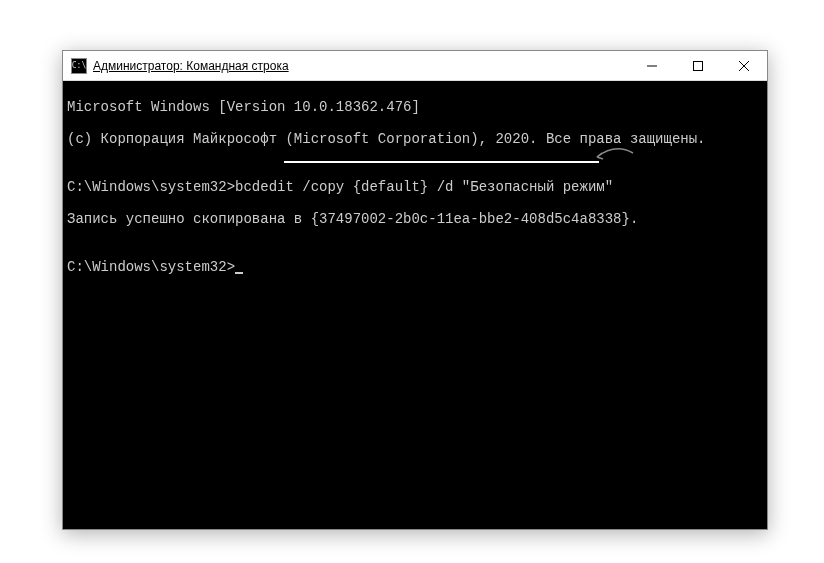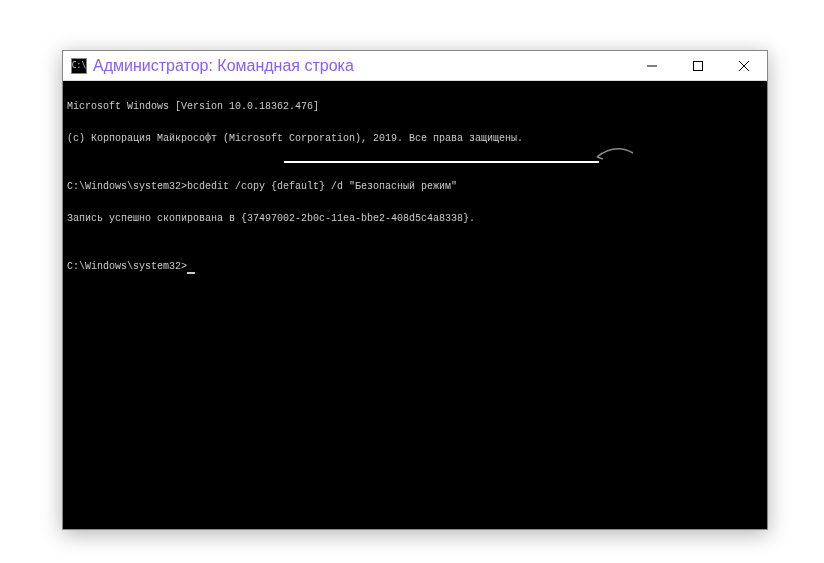--- a/index.html
+++ b/index.html
@@ -45,23 +45,24 @@
       justify-content: center;
       margin-right: 6px;
     }
     .app-icon-inner {
       color: #ccc;
       font-size: 8px;
       font-family: monospace;
       line-height: 1;
     }
     .title-text {
-      font-size: 16px;
-      color: #8b5cf6;
+      font-size: 12px;
+      color: #000000;
       flex: 1;
+      text-decoration: underline;
     }
     .window-controls {
       display: flex;
       height: 100%;
     }
     .win-btn {
       width: 46px;
       height: 100%;
       display: flex;
       align-items: center;
@@ -72,21 +73,21 @@
     }
     .win-btn svg {
       width: 10px;
       height: 10px;
     }
     .terminal {
       flex: 1;
       background: #000000;
       color: #cccccc;
       font-family: Consolas, "Courier New", monospace;
-      font-size: 10px;
+      font-size: 14px;
       line-height: 16px;
       padding: 2px 4px;
       overflow: hidden;
       white-space: pre;
       position: relative;
     }
     .term-line {
       display: block;
     }
     .underline-annotation {
@@ -137,21 +138,21 @@
       <button class="win-btn close">
         <svg viewBox="0 0 10 10">
           <line x1="0" y1="0" x2="10" y2="10" stroke="#000" stroke-width="1"></line>
           <line x1="10" y1="0" x2="0" y2="10" stroke="#000" stroke-width="1"></line>
         </svg>
       </button>
     </div>
   </div>
   <div class="terminal">
 <span class="term-line">Microsoft Windows [Version 10.0.18362.476]</span>
-<span class="term-line">(c) Корпорация Майкрософт (Microsoft Corporation), 2019. Все права защищены.</span>
+<span class="term-line">(c) Корпорация Майкрософт (Microsoft Corporation), 2020. Все права защищены.</span>
 <span class="term-line"></span>
 <span class="term-line"><span>C:\Windows\system32&gt;</span><span>bcdedit /copy {default} /d "Безопасный режим"</span></span>
 <span class="term-line">Запись успешно скопирована в {37497002-2b0c-11ea-bbe2-408d5c4a8338}.</span>
 <span class="term-line"></span>
 <span class="term-line"><span>C:\Windows\system32&gt;</span><span class="cursor"></span></span>
     <div class="underline-annotation"></div>
     <svg class="arrow-annotation" viewBox="0 0 40 30">
       <path d="M 2 14 Q 20 0 38 10" fill="none" stroke="#888" stroke-width="1.5"></path>
       <path d="M 2 14 L 7 10 M 2 14 L 8 16" fill="none" stroke="#888" stroke-width="1.5"></path>
     </svg>

